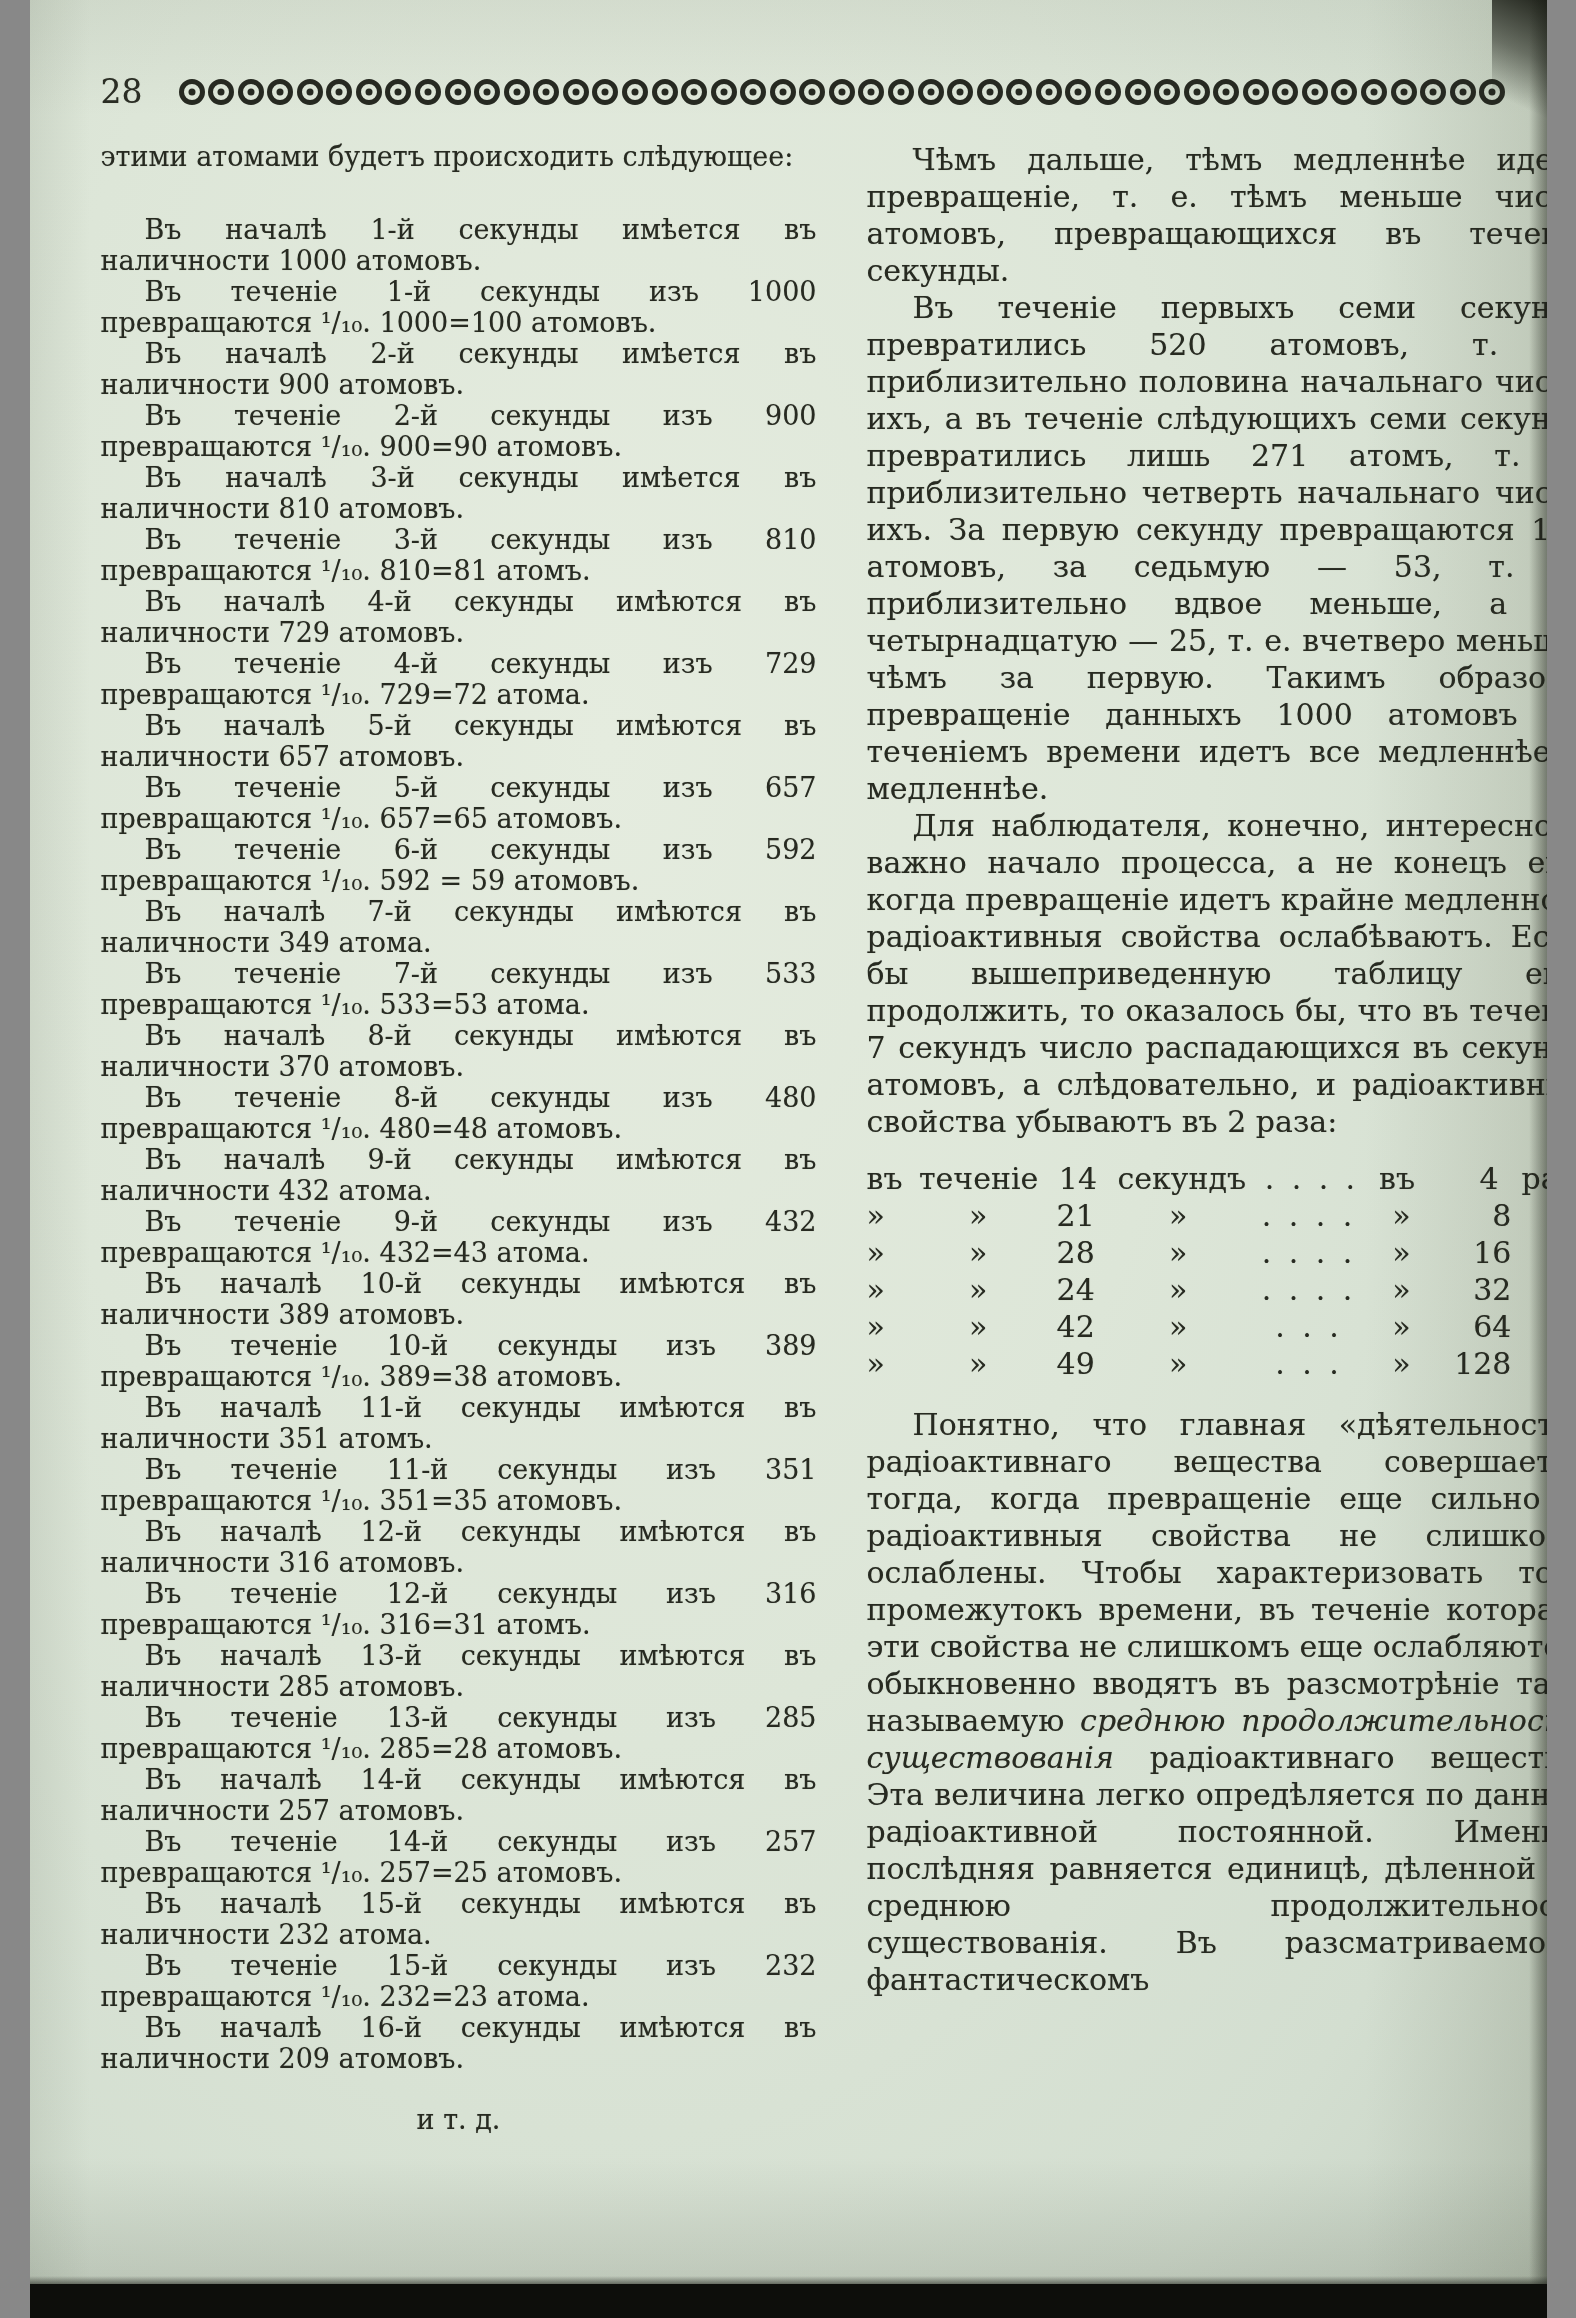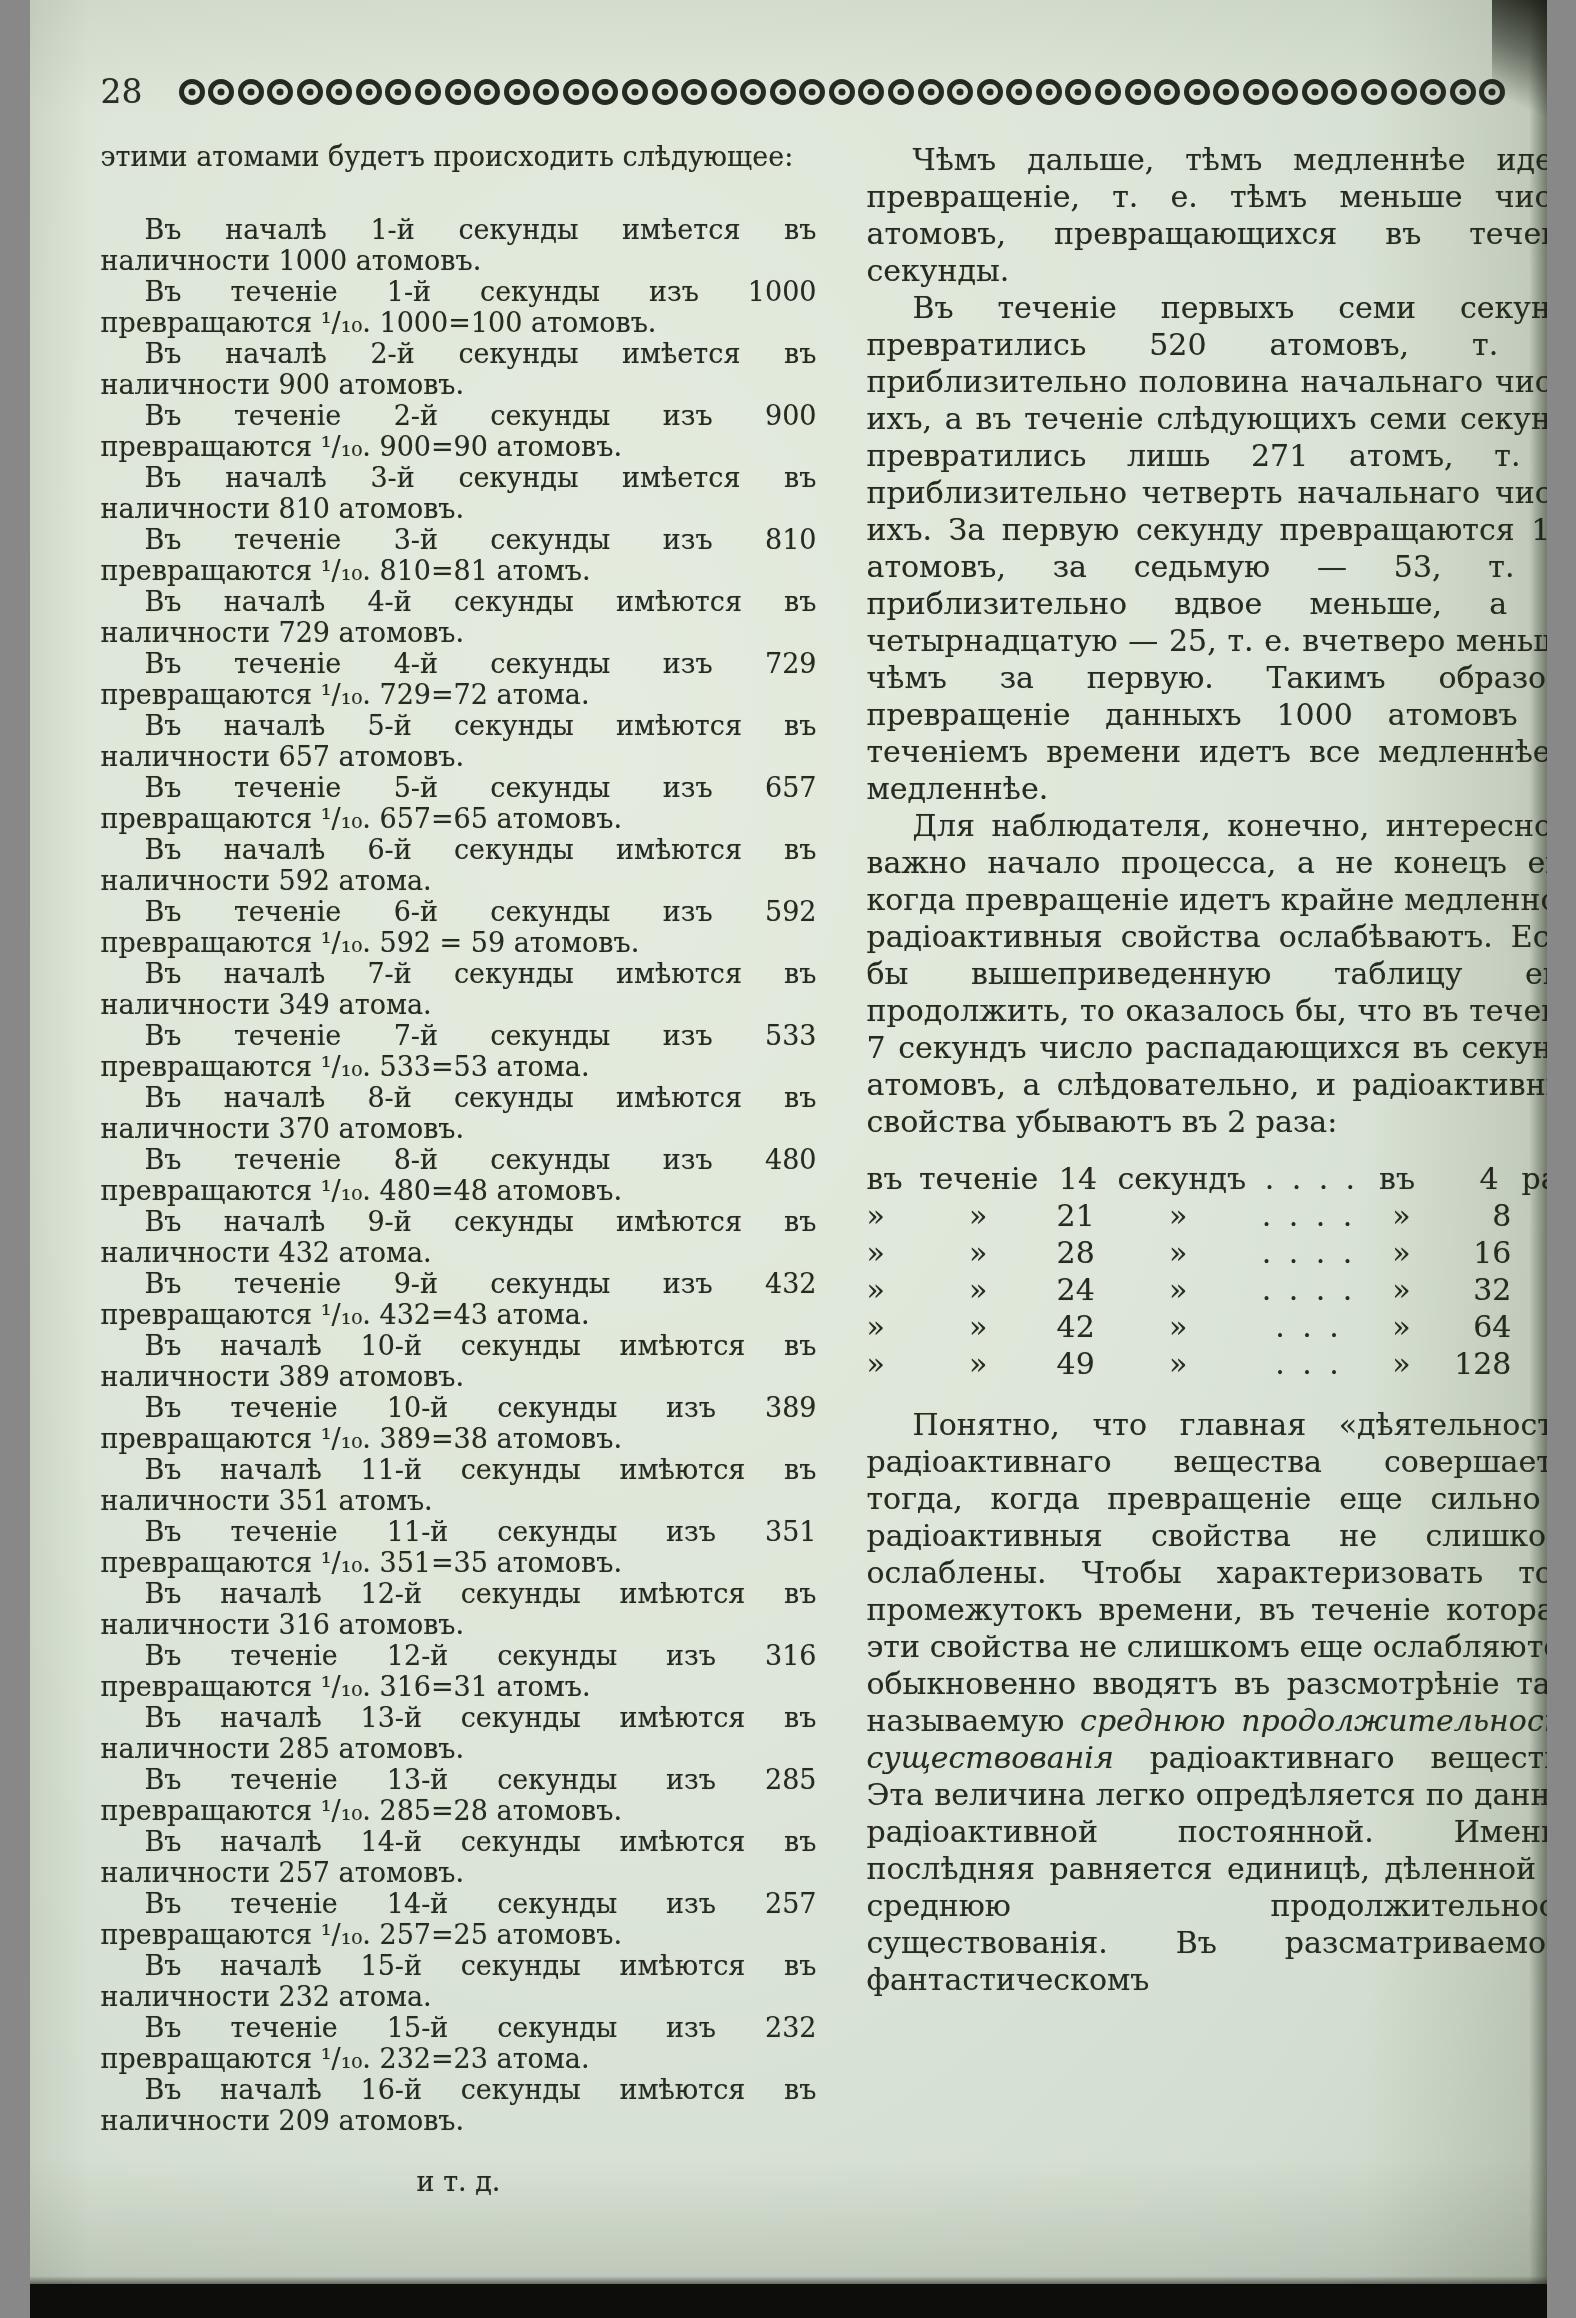--- a/index.html
+++ b/index.html
@@ -133,21 +133,20 @@
           <p class="decay txt">Въ началѣ 1-й секунды имѣется въ наличности 1000 атомовъ.</p>
           <p class="decay txt">Въ теченіе 1-й секунды изъ 1000 превращаются ¹/₁₀. 1000=100 атомовъ.</p>
           <p class="decay txt">Въ началѣ 2-й секунды имѣется въ наличности 900 атомовъ.</p>
           <p class="decay txt">Въ теченіе 2-й секунды изъ 900 превращаются ¹/₁₀. 900=90 атомовъ.</p>
           <p class="decay txt">Въ началѣ 3-й секунды имѣется въ наличности 810 атомовъ.</p>
           <p class="decay txt">Въ теченіе 3-й секунды изъ 810 превращаются ¹/₁₀. 810=81 атомъ.</p>
           <p class="decay txt">Въ началѣ 4-й секунды имѣются въ наличности 729 атомовъ.</p>
           <p class="decay txt">Въ теченіе 4-й секунды изъ 729 превращаются ¹/₁₀. 729=72 атома.</p>
           <p class="decay txt">Въ началѣ 5-й секунды имѣются въ наличности 657 атомовъ.</p>
           <p class="decay txt">Въ теченіе 5-й секунды изъ 657 превращаются ¹/₁₀. 657=65 атомовъ.</p>
-          <p class="decay txt">Въ началѣ 6-й секунды имѣются въ наличности 592 атома.</p>
           <p class="decay txt">Въ теченіе 6-й секунды изъ 592 превращаются ¹/₁₀. 592 = 59 атомовъ.</p>
           <p class="decay txt">Въ началѣ 7-й секунды имѣются въ наличности 349 атома.</p>
           <p class="decay txt">Въ теченіе 7-й секунды изъ 533 превращаются ¹/₁₀. 533=53 атома.</p>
           <p class="decay txt">Въ началѣ 8-й секунды имѣются въ наличности 370 атомовъ.</p>
           <p class="decay txt">Въ теченіе 8-й секунды изъ 480 превращаются ¹/₁₀. 480=48 атомовъ.</p>
           <p class="decay txt">Въ началѣ 9-й секунды имѣются въ наличности 432 атома.</p>
           <p class="decay txt">Въ теченіе 9-й секунды изъ 432 превращаются ¹/₁₀. 432=43 атома.</p>
           <p class="decay txt">Въ началѣ 10-й секунды имѣются въ наличности 389 атомовъ.</p>
           <p class="decay txt">Въ теченіе 10-й секунды изъ 389 превращаются ¹/₁₀. 389=38 атомовъ.</p>
           <p class="decay txt">Въ началѣ 11-й секунды имѣются въ наличности 351 атомъ.</p>

